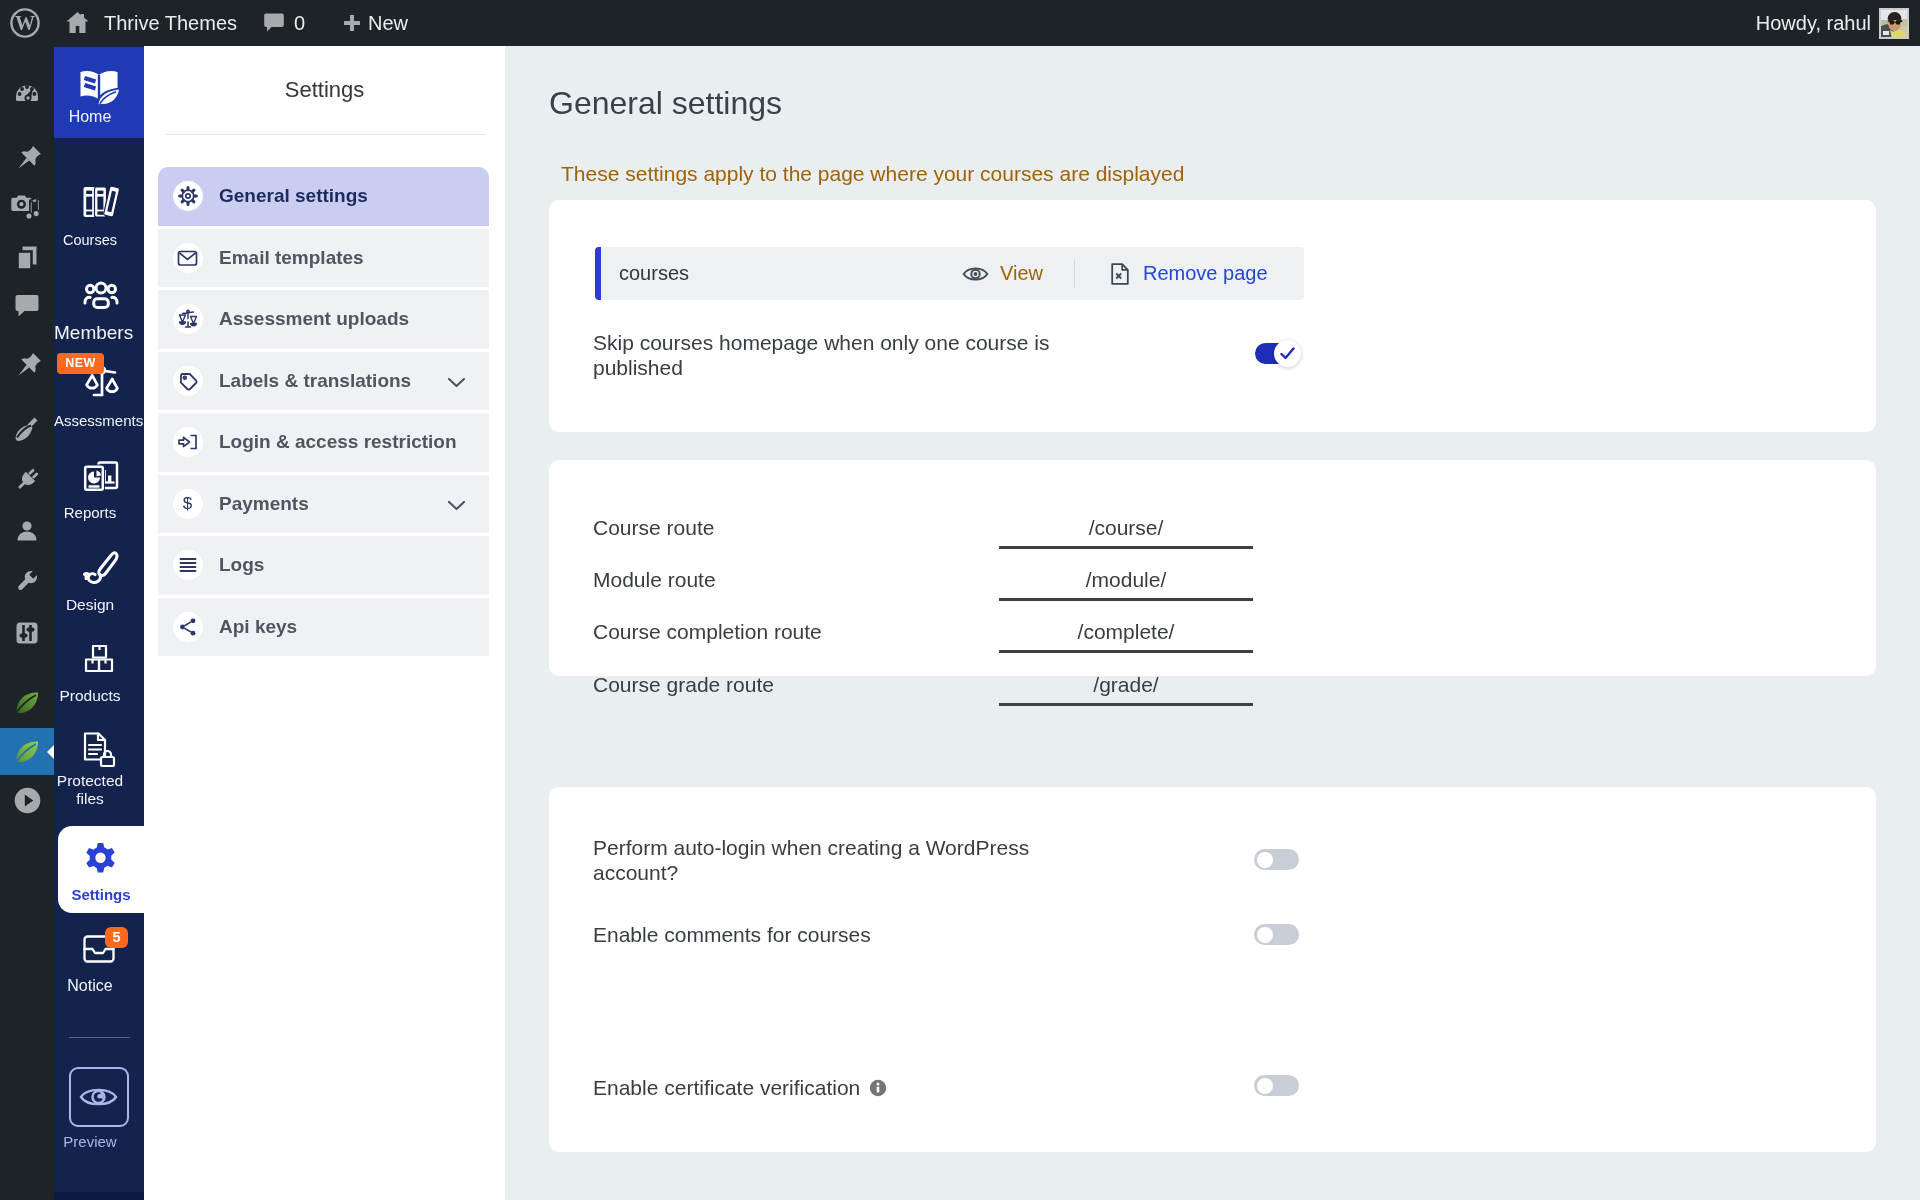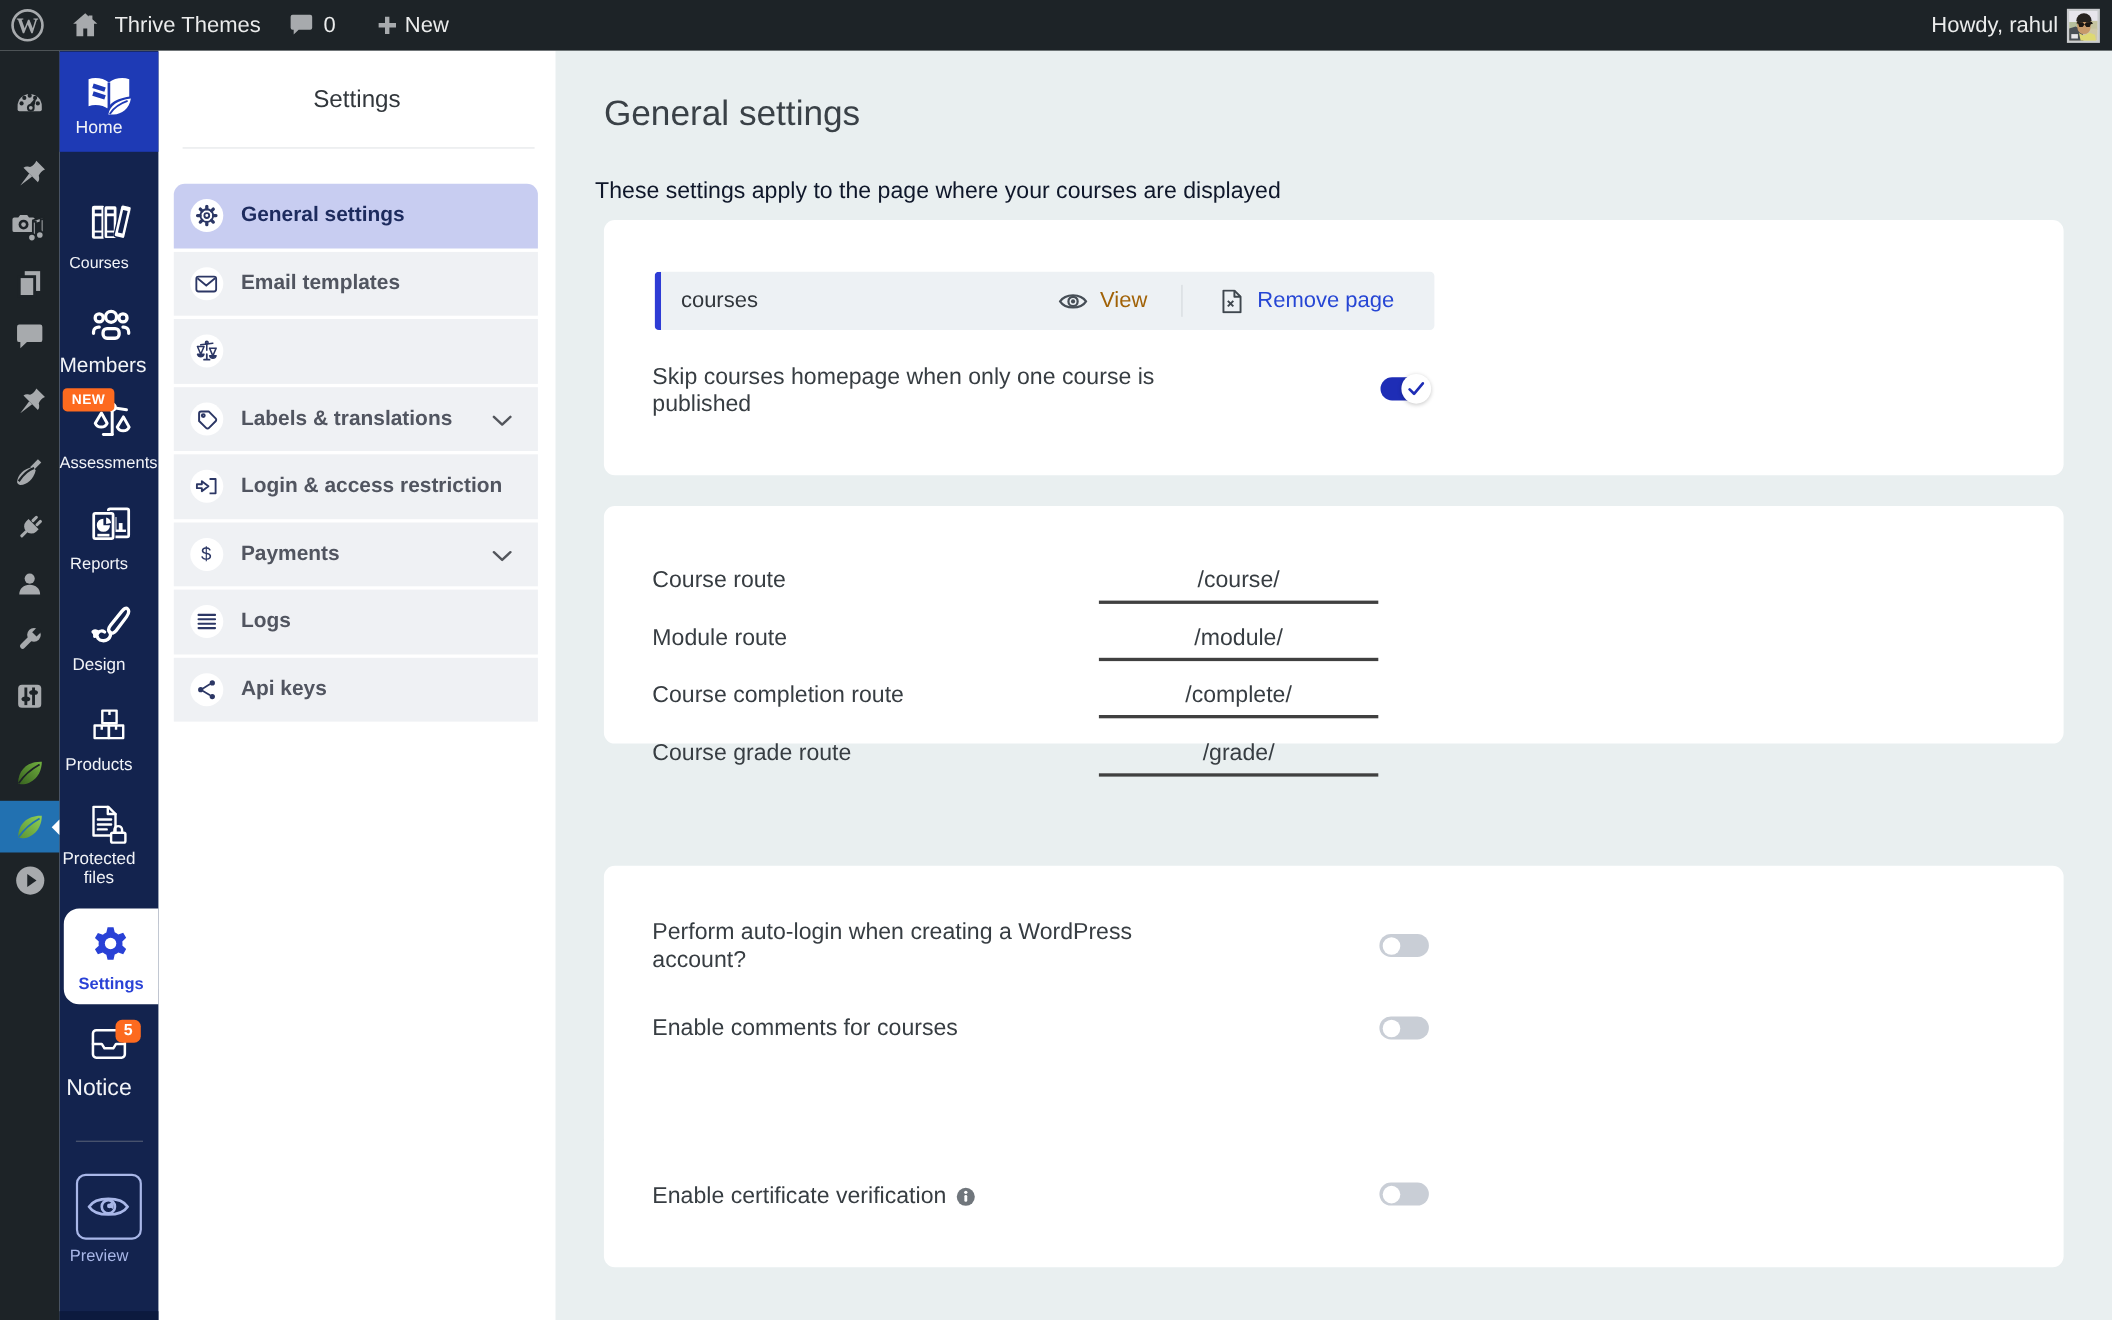--- a/index.html
+++ b/index.html
@@ -274,21 +274,21 @@
     </svg>
     <div class="abs" style="left:0;top:60px;width:86px;text-align:center;color:#2941d6;font-size:15px;font-weight:700">Settings</div>
   </div>
   <svg class="abs" style="left:28px;top:888px" width="34" height="30" viewBox="0 0 34 30">
     <g stroke="#fff" stroke-width="2.3" fill="none" stroke-linejoin="round" stroke-linecap="round">
       <rect x="2.5" y="2.5" width="29" height="25" rx="3"></rect>
       <path d="M2.5 15 h8 l2.5 4 h8 l2.5-4 h8"></path>
     </g>
   </svg>
   <div class="abs" style="left:51px;top:881px;width:23px;height:21px;border-radius:6px;background:#fd6a1f;color:#fff;font-size:14.5px;font-weight:700;text-align:center;line-height:21px">5</div>
-  <div class="ts-lbl" style="top:931px;font-size:21px">Notice</div>
+  <div class="ts-lbl" style="top:931px;font-size:16px">Notice</div>
   <div class="abs" style="left:15px;top:991px;width:61px;height:0;border-top:1px solid #555f76"></div>
   <div class="abs" style="left:15px;top:1021px;width:60px;height:60px;border:2.5px solid #a9b7e8;border-radius:9px">
     <svg class="abs" style="left:8px;top:15px" width="39" height="26" viewBox="0 0 39 26">
       <g stroke="#a9b7e8" stroke-width="2.4" fill="none">
         <path d="M2 13 C8 3.5 31 3.5 37 13 C31 22.5 8 22.5 2 13 Z"></path>
         <circle cx="19.5" cy="13" r="6"></circle>
         <path d="M21.5 9.5 a3.5 3.5 0 0 1 1 5" fill="#a9b7e8"></path>
         <circle cx="20.5" cy="12.3" r="2.2" fill="#a9b7e8" stroke="none"></circle>
       </g>
     </svg>
@@ -331,20 +331,21 @@
             <path d="M11 2.5 v7 M5.5 4.5 l11-1.5"></path>
             <circle cx="11" cy="2.5" r="1.2"></circle>
             <path d="M2.5 6 L5.5 13 M8.5 6 L5.5 13 M2.5 6 h6"></path>
             <path d="M2.6 13 a3 3 0 0 0 5.8 0 Z" fill="#2c3765"></path>
             <path d="M13.5 7.5 L16.5 14.5 M19.5 7.5 L16.5 14.5 M13.5 7.5 h6"></path>
             <path d="M13.6 14.5 a3 3 0 0 0 5.8 0 Z" fill="#2c3765"></path>
             <path d="M11 13 v5 M8.5 18 h5" stroke-width="1.6"></path>
           </g>
         </svg>
       </span>
+    <span class="lbl">Assessment uploads</span>
   </div>
   <div class="mi" style="top:305.5px">
     <span class="cir">
         <svg width="20" height="20" viewBox="0 0 20 20">
           <g stroke="#2c3765" fill="none" stroke-width="1.8" stroke-linejoin="round">
             <path d="M3 4.8 a1.8 1.8 0 0 1 1.8 -1.8 h6.9 L18 9.3 a1.9 1.9 0 0 1 0 2.7 L12 18 a1.9 1.9 0 0 1 -2.7 0 L3 11.7 Z"></path>
             <circle cx="6.8" cy="6.8" r="1.3"></circle>
           </g>
         </svg>
       </span>
@@ -394,21 +395,21 @@
           <g stroke="#2c3765" stroke-width="1.6">
             <path d="M6.5 8.8 L13 4.9 M6.5 11.2 L13 15.1"></path>
           </g>
         </svg>
       </span>
     <span class="lbl">Api keys</span>
   </div>
 </div>
 <div id="content">
   <div class="abs" style="left:44px;top:39px;font-size:32px;color:#3a4147">General settings</div>
-  <div class="abs" style="left:36px;top:116px;font-size:21px;color:#0f172a">These settings apply to the page where your courses are displayed</div>
+  <div class="abs" style="left:56px;top:116px;font-size:21px;color:#a16207">These settings apply to the page where your courses are displayed</div>
 
   <div class="card" style="top:154px;height:232px">
     <div class="abs" style="left:46px;top:47px;width:709px;height:53px;background:#edf1f4;border-left:6px solid #2e3cd5;border-radius:4px">
       <span class="abs" style="left:18px;top:0;height:53px;line-height:53px;font-size:20px;color:#32373c">courses</span>
       <svg class="abs" style="left:361px;top:17px" width="27" height="20" viewBox="0 0 27 20">
         <g stroke="#464e56" stroke-width="2" fill="none">
           <path d="M1.7 10 C6.4 2.6 20.6 2.6 25.3 10 C20.6 17.4 6.4 17.4 1.7 10 Z"></path>
           <circle cx="13.5" cy="10" r="4.2"></circle>
           <circle cx="13.5" cy="10" r="1.9" fill="#464e56" stroke="none"></circle>
         </g>

